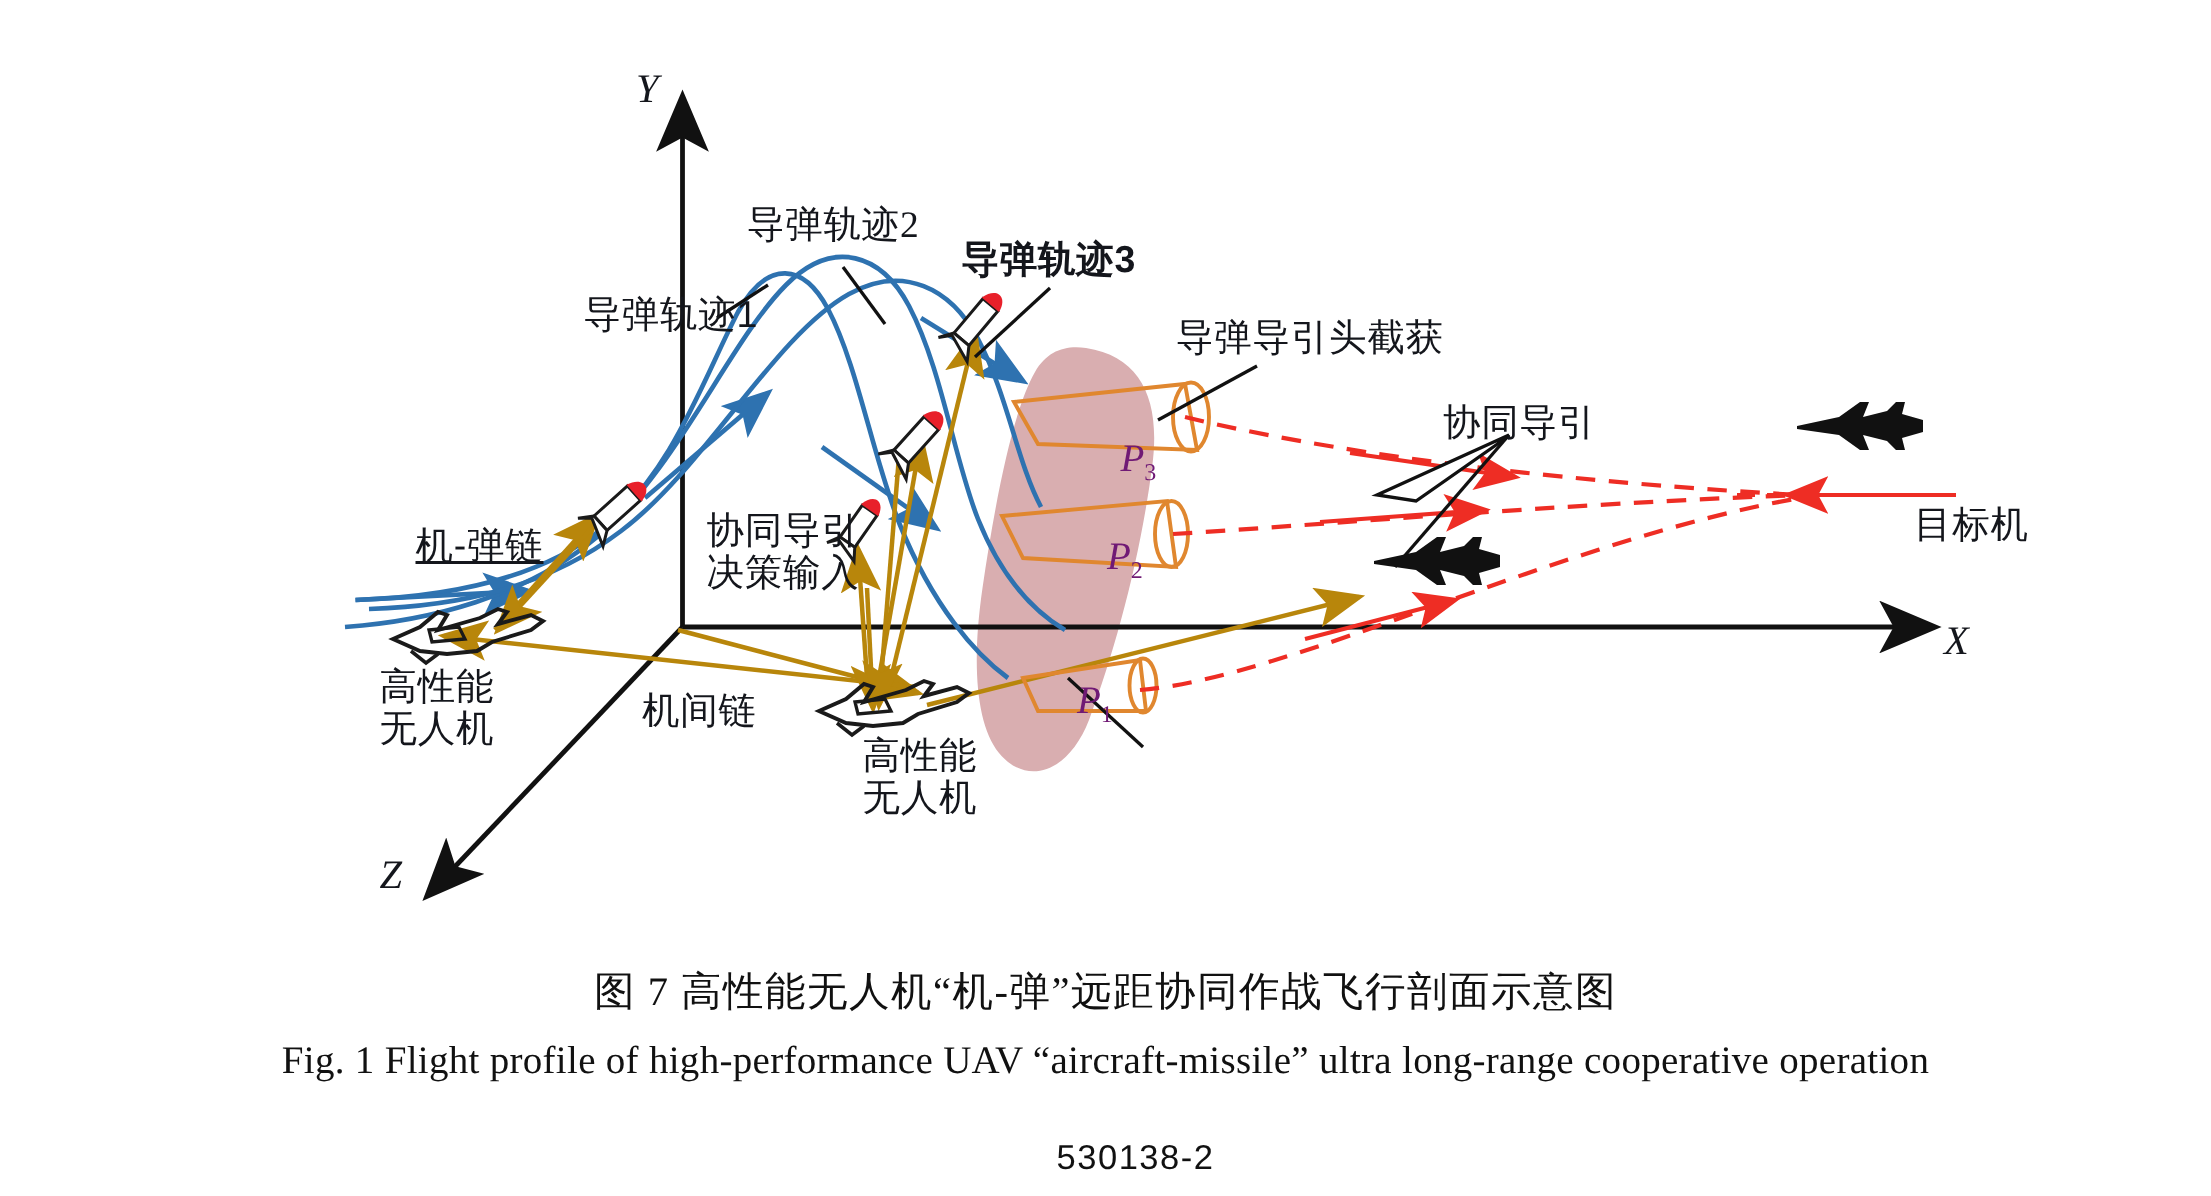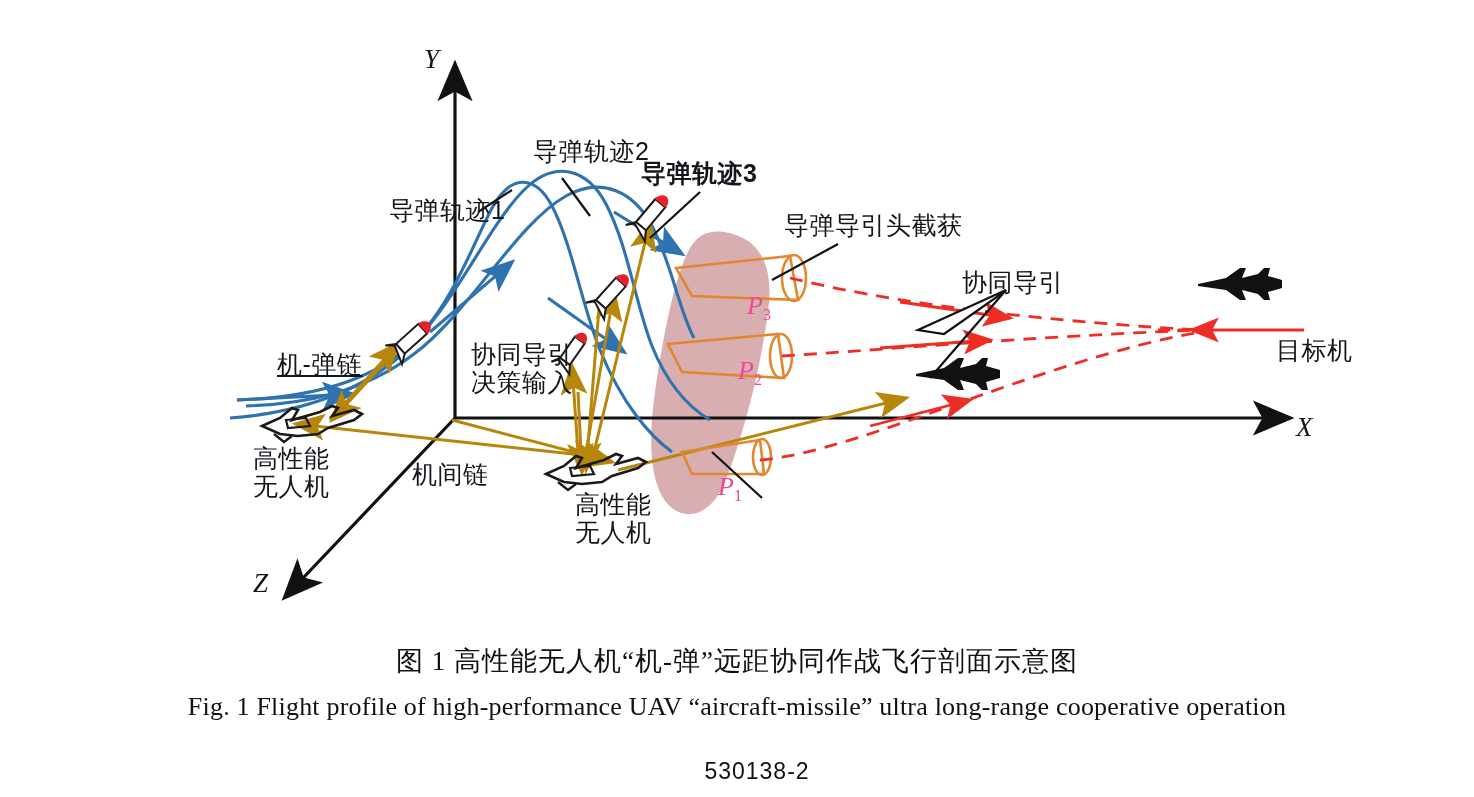--- a/index.html
+++ b/index.html
@@ -5,21 +5,21 @@
   html,body{margin:0;padding:0;background:#fff;}
   body{width:1474px;height:797px;font-family:"Liberation Serif",serif;color:#111;overflow:hidden;}
   #stage{position:relative;width:1474px;height:797px;background:#fff;}
   svg#fig{position:absolute;left:0;top:0;width:1474px;height:797px;}
   .lbl{position:absolute;white-space:pre;line-height:1.12;color:#14161c;
        font-family:"Liberation Sans",sans-serif;font-size:25px;letter-spacing:.5px;}
   .lbl.ctr{text-align:center;}
   .axis-lbl{position:absolute;font-family:"Liberation Serif",serif;font-style:italic;
             font-size:27px;color:#14161c;}
   .plbl{position:absolute;font-family:"Liberation Serif",serif;font-style:italic;
-        font-size:26px;color:#ec4899;}
+        font-size:26px;color:#701a75;}
   .plbl sub{font-size:16px;font-style:normal;}
   .cap{position:absolute;left:0;width:1474px;text-align:center;
        font-family:"Liberation Serif",serif;color:#111;}
   .cap-cn{font-size:27px;letter-spacing:1px;}
   .cap-en{font-size:26px;letter-spacing:.2px;}
   .foot{position:absolute;left:0;width:1474px;text-align:center;
         font-family:"Liberation Sans",sans-serif;font-size:23px;color:#111;letter-spacing:1px;}
 </style>
 </head>
 <body>
@@ -176,45 +176,45 @@
                L86,12 L86,20 L72,24 L74,32 L68,32 L62,26 L46,22 L50,32 L44,32
                L30,22 L2,18 Z" fill="#111"></path>
     </g>
   </svg>
 
   <div class="axis-lbl" style="left:424px;top:44px;">Y</div>
   <div class="axis-lbl" style="left:1296px;top:412px;">X</div>
   <div class="axis-lbl" style="left:253px;top:568px;">Z</div>
 
   <div class="lbl" style="left:389px;top:196px;">导弹轨迹1</div>
-  <div class="lbl" style="left:533px;top:137px;">导弹轨迹2</div>
+  <div class="lbl" style="left:498px;top:137px;font-family:Liberation Serif, serif;">导弹轨迹2</div>
   <div class="lbl" style="left:641px;top:159px;font-weight:bold;">导弹轨迹3</div>
 
   <div class="lbl" style="left:277px;top:350px;text-decoration:underline;">机-弹链</div>
-  <div class="lbl" style="left:412px;top:460px;text-align:center;">机间链</div>
+  <div class="lbl" style="left:428px;top:460px;text-align:center;">机间链</div>
 
   <div class="lbl" style="left:471px;top:340px;">协同导引
 决策输入</div>
 
   <div class="lbl ctr" style="left:253px;top:444px;">高性能
 无人机</div>
   <div class="lbl ctr" style="left:575px;top:490px;">高性能
 无人机</div>
 
   <div class="lbl" style="left:784px;top:211px;text-align:center;">导弹导引头截获</div>
   <div class="lbl" style="left:962px;top:268px;">协同导引</div>
   <div class="lbl" style="left:1276px;top:336px;">目标机</div>
 
   <div class="plbl" style="left:747px;top:291px;">
     <span>P</span><sub>3</sub>
   </div>
   <div class="plbl" style="left:738px;top:356px;">
     <span>P</span><sub>2</sub>
   </div>
-  <div class="plbl" style="left:718px;top:472px;">
+  <div class="plbl" style="left:718px;top:452px;">
     <span>P</span><sub>1</sub>
   </div>
 
-  <div class="cap cap-cn" style="top:643px;">图 1   高性能无人机“机-弹”远距协同作战飞行剖面示意图</div>
+  <div class="cap cap-cn" style="top:643px;">图 7   高性能无人机“机-弹”远距协同作战飞行剖面示意图</div>
   <div class="cap cap-en" style="top:692px;">Fig. 1   Flight profile of high-performance UAV “aircraft-missile” ultra long-range cooperative operation</div>
   <div class="foot" style="top:758px;margin-left:20px;">530138-2</div>
 
 </div>
 
 </body></html>

